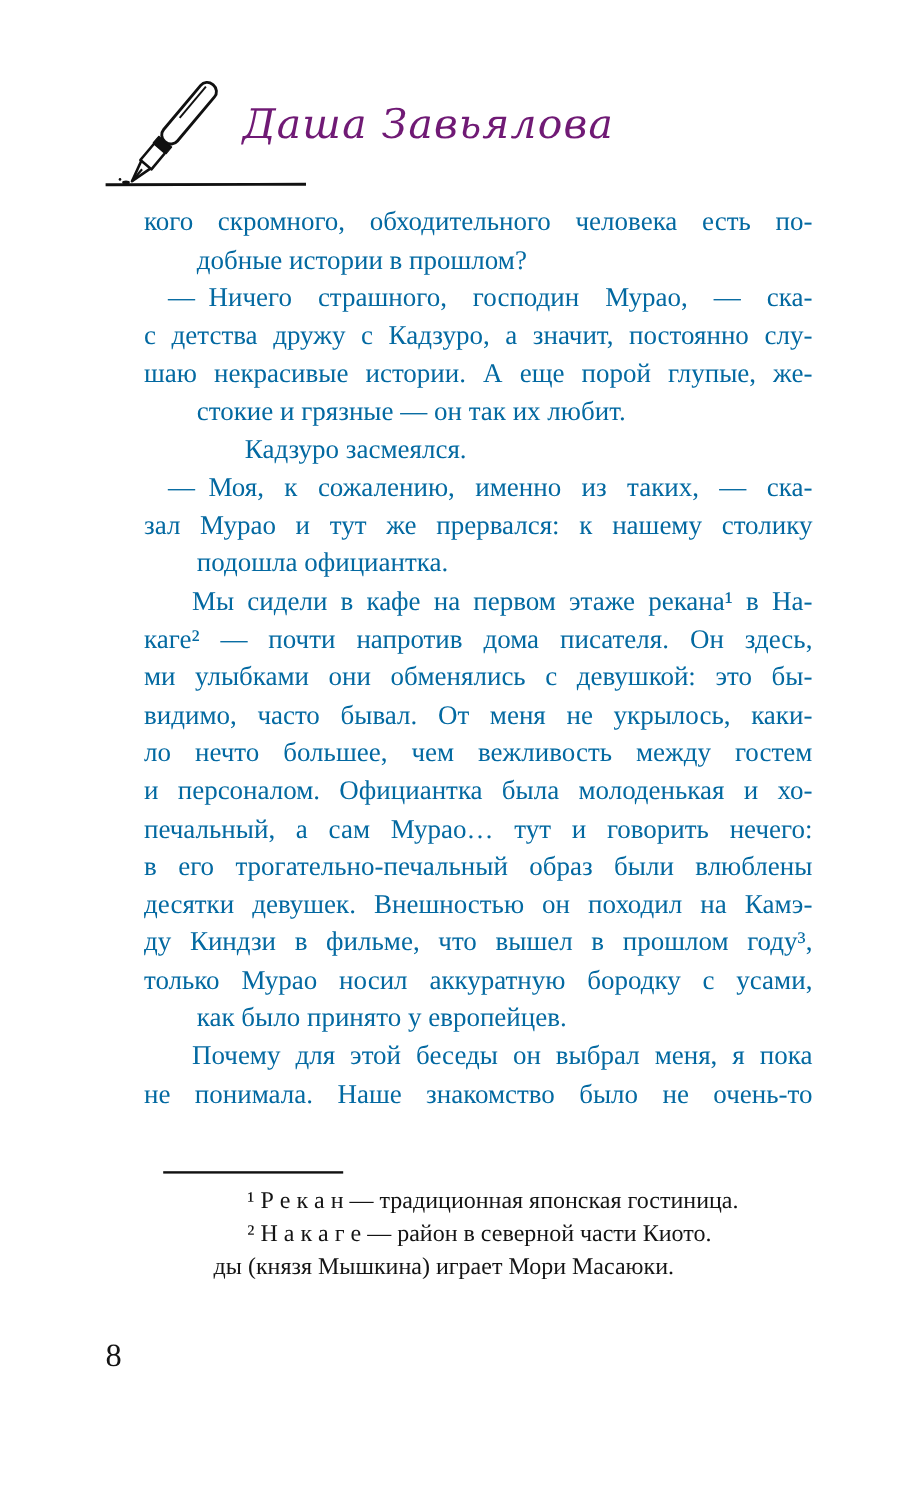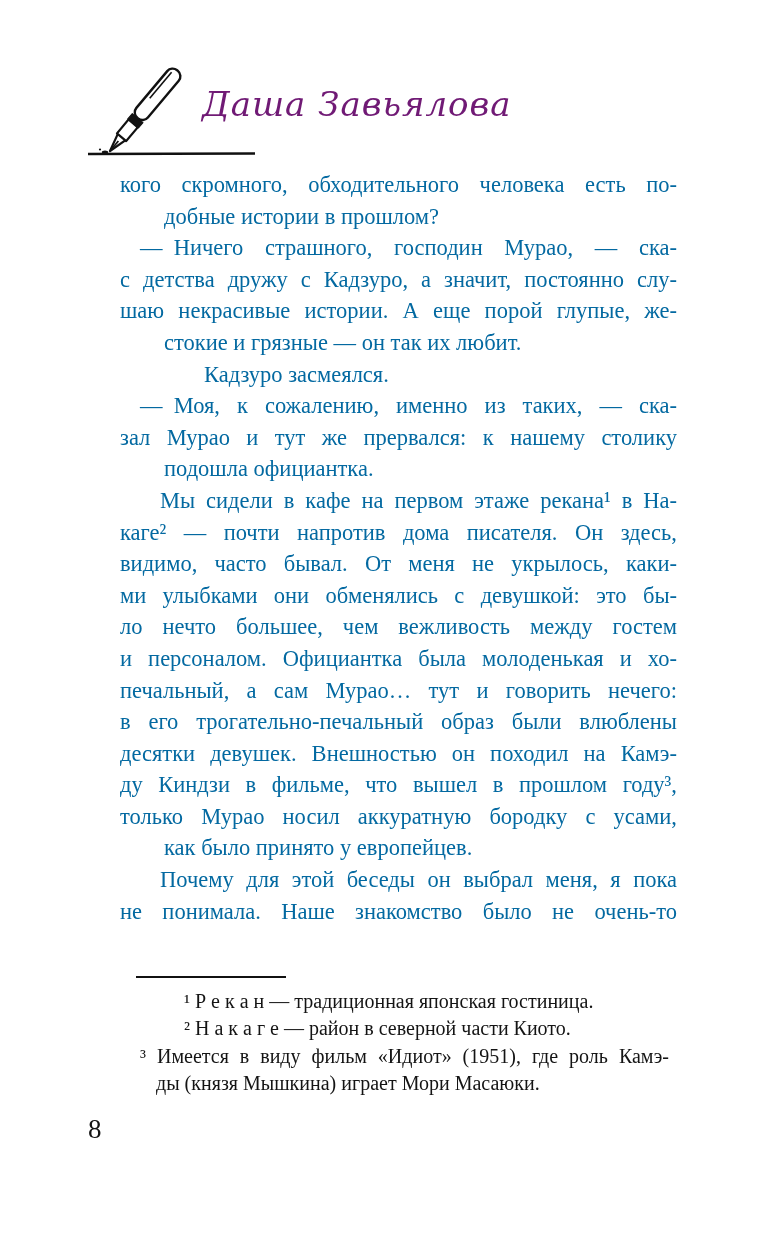--- a/index.html
+++ b/index.html
@@ -61,21 +61,21 @@
   .footnote-rule {
     position: absolute;
     left: 136px;
     top: 976px;
     width: 150px;
     height: 2px;
     background: #111111;
   }
   .footnotes {
     position: absolute;
-    left: 112px;
+    left: 134px;
     top: 988px;
     width: 557px;
     font-size: 20px;
     line-height: 27.4px;
     color: #141414;
   }
   .footnotes .ind-para { text-indent: 28px; }
   
   .page-number {
     position: absolute;
@@ -120,38 +120,37 @@
       <div class="line ind-dash">— Ничего страшного, господин Мурао, — ска-</div>
       <div class="line">с детства дружу с Кадзуро, а значит, постоянно слу-</div>
       <div class="line">шаю некрасивые истории. А еще порой глупые, же-</div>
       <div class="line end">стокие и грязные — он так их любит.</div>
       <div class="line end ind-para">Кадзуро засмеялся.</div>
       <div class="line ind-dash">— Моя, к сожалению, именно из таких, — ска-</div>
       <div class="line">зал Мурао и тут же прервался: к нашему столику</div>
       <div class="line end">подошла официантка.</div>
       <div class="line ind-para">Мы сидели в кафе на первом этаже рекана¹ в На-</div>
       <div class="line">каге² — почти напротив дома писателя. Он здесь,</div>
+      <div class="line">ми улыбками они обменялись с девушкой: это бы-</div>
       <div class="line">видимо, часто бывал. От меня не укрылось, каки-</div>
-      <div class="line">ми улыбками они обменялись с девушкой: это бы-</div>
       <div class="line">ло нечто большее, чем вежливость между гостем</div>
       <div class="line">и персоналом. Официантка была молоденькая и хо-</div>
       <div class="line">печальный, а сам Мурао… тут и говорить нечего:</div>
       <div class="line">в его трогательно-печальный образ были влюблены</div>
       <div class="line">десятки девушек. Внешностью он походил на Камэ-</div>
       <div class="line">ду Киндзи в фильме, что вышел в прошлом году³,</div>
       <div class="line">только Мурао носил аккуратную бородку с усами,</div>
       <div class="line end">как было принято у европейцев.</div>
       <div class="line ind-para">Почему для этой беседы он выбрал меня, я пока</div>
       <div class="line">не понимала. Наше знакомство было не очень-то</div>
     </div>
 
   <div class="footnote-rule"></div>
 
   <div class="footnotes" id="footnote-lines">
       <div class="line end ind-para">¹ Р е к а н — традиционная японская гостиница.</div>
       <div class="line end ind-para">² Н а к а г е — район в северной части Киото.</div>
-      <div class="line ind-para">³ Имеется в виду фильм «Идиот» (1951), где роль Камэ-</div>
       <div class="line end">ды (князя Мышкина) играет Мори Масаюки.</div>
     </div>
 
   <div class="page-number">8</div>
 
 </div>
 
 </body></html>

